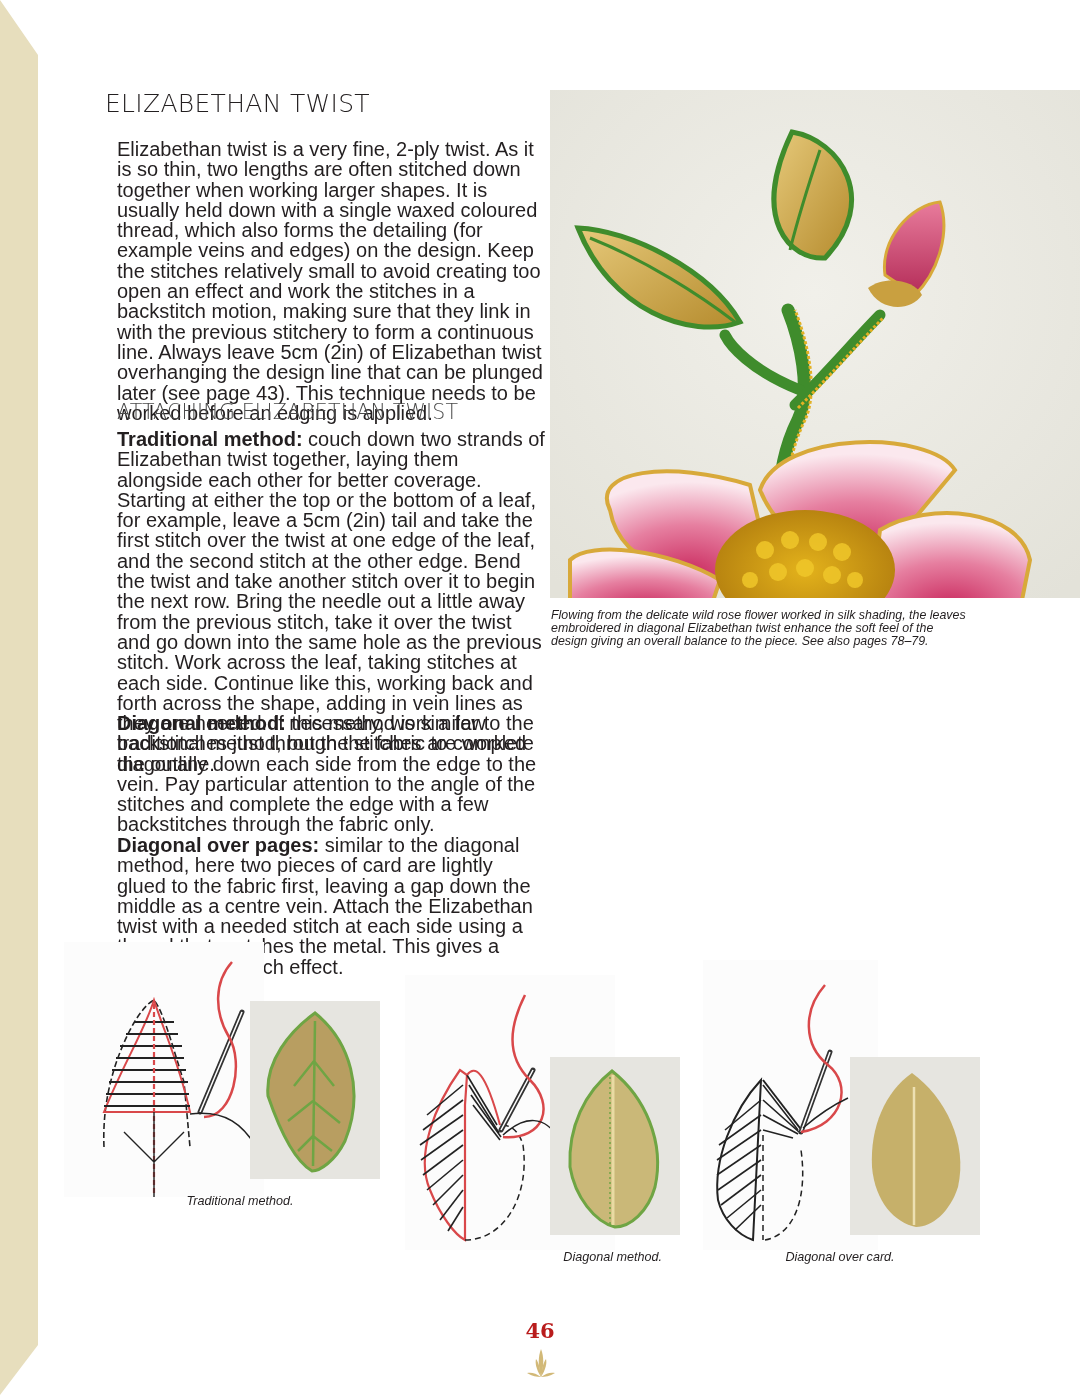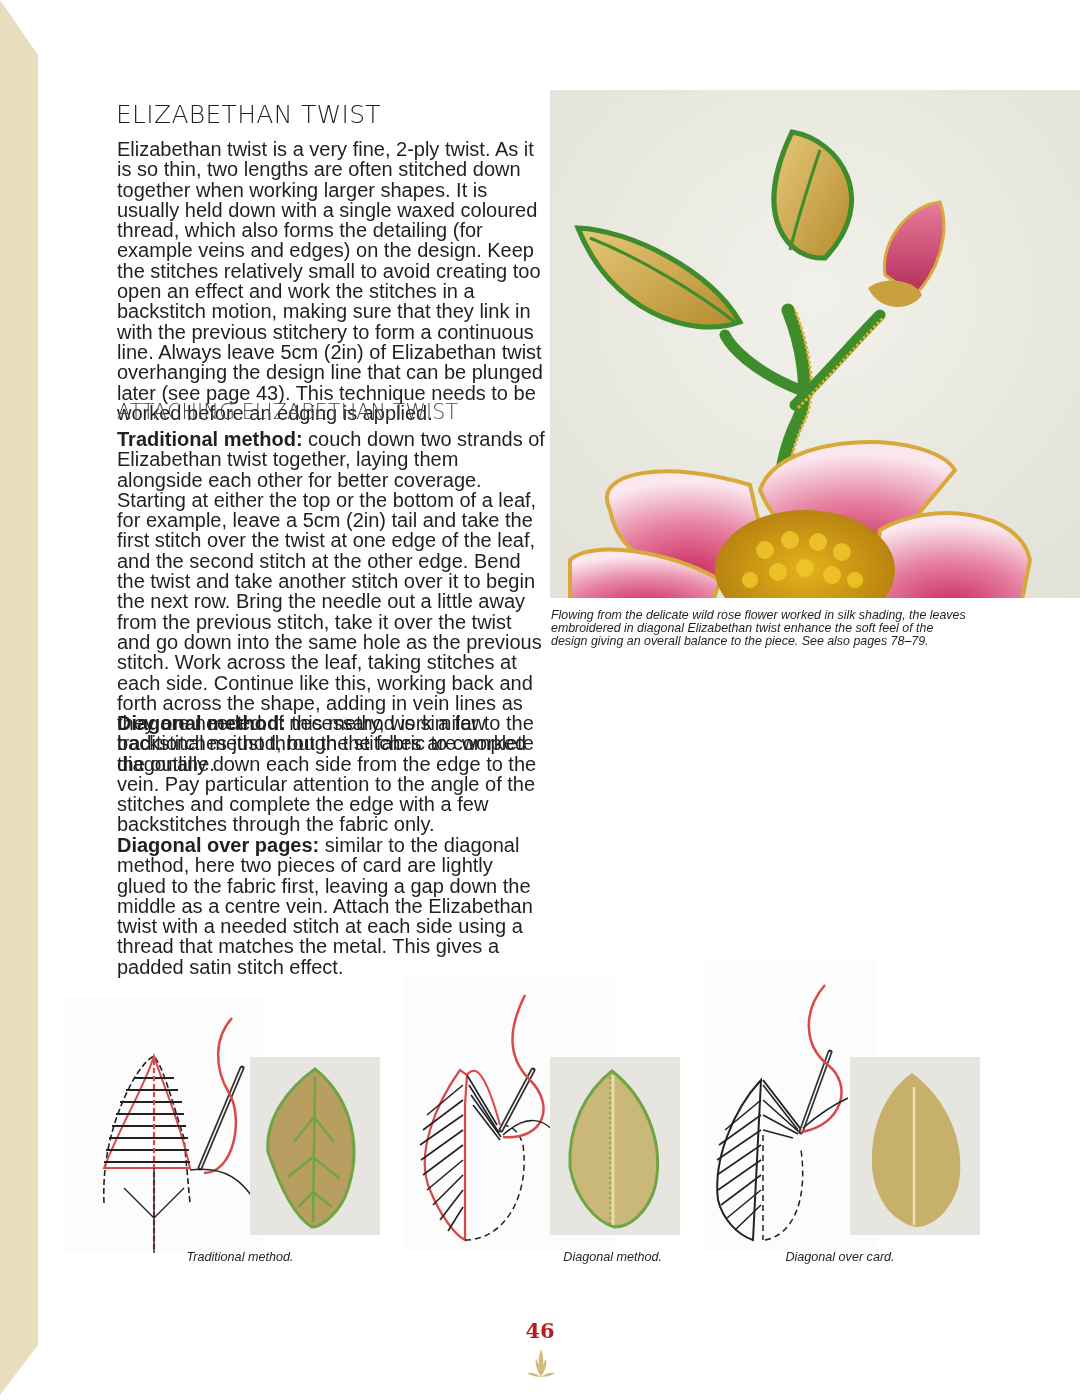--- a/index.html
+++ b/index.html
@@ -1,19 +1,19 @@
 <!DOCTYPE html>
 <html><head>
   <meta charset="utf-8">
   <style>
     html, body { margin: 0; padding: 0; background: #ffffff; }
     body { width: 1080px; height: 1400px; position: relative; overflow: hidden;
            font-family: "Liberation Sans", sans-serif; color: #231f20; }
     .side-band { position: absolute; left: 0; top: 0; width: 40px; height: 1400px; }
-    .heading { position: absolute; left: 100px; top: 84px; margin: 16px;
+    .heading { position: absolute; left: 100px; top: 84px; margin: 5px;
                font-family: "DejaVu Sans", sans-serif; font-weight: 300; font-size: 25px;
                letter-spacing: 0.3px; color: #231f20; line-height: 30px; }
     .heading .ul { position: absolute; left: 0; right: -2px; bottom: 0px; height: 5px; background: #b3b3b3; z-index: -1; }
     .body-text { position: absolute; left: 101px; width: 430px; font-size: 20px; line-height: 20.3px; margin: 16px; color: #231f20; }
     .p-intro { top: 123px; }
     .subheading { position: absolute; left: 100px; top: 382px; margin: 17px;
                   font-family: "DejaVu Sans", sans-serif; font-weight: 200; font-size: 20.5px;
                   letter-spacing: 0.2px; color: #4a4a4a; line-height: 26px; }
     .p-trad { top: 413px; }
     .p-diag { top: 697px; }
@@ -110,21 +110,21 @@
         <circle cx="255" cy="478" r="9"></circle>
       <circle cx="282" cy="485" r="9"></circle>
         <circle cx="305" cy="490" r="8"></circle>
         <circle cx="200" cy="490" r="8"></circle>
     </g>
   </svg>
 </div>
 
 <p class="caption-main">Flowing from the delicate wild rose flower worked in silk shading, the leaves embroidered in diagonal Elizabethan twist enhance the soft feel of the design giving an overall balance to the piece. See also pages 78–79.</p>
 
-<div class="diagram" style="left:64px; top:960px; width:330px; height:320px;">
+<div class="diagram" style="left:64px; top:904px; width:330px; height:320px;">
   <div class="diag-sketch" style="left:0; top:38px; width:200px; height:255px;">
     <svg width="200" height="255" viewBox="0 0 200 255">
       <path d="M40 205 C 38 160, 50 120, 65 90 C 75 70, 85 60, 90 58 C 100 70, 110 110, 120 140 L 126 205" stroke="#222" stroke-width="1.6" fill="none" stroke-dasharray="6 3"></path>
       <path d="M90 58 C 80 90, 60 120, 40 170 L 126 170 C 115 120, 100 90, 90 58 Z" fill="none" stroke="#d9484a" stroke-width="2"></path>
       <g stroke="#222" stroke-width="1.8">
         <line x1="70" y1="80" x2="110" y2="80"></line>
           <line x1="62" y1="92" x2="114" y2="92"></line>
         <line x1="56" y1="104" x2="118" y2="104"></line>
           <line x1="52" y1="116" x2="120" y2="116"></line>
         <line x1="48" y1="128" x2="122" y2="128"></line>

